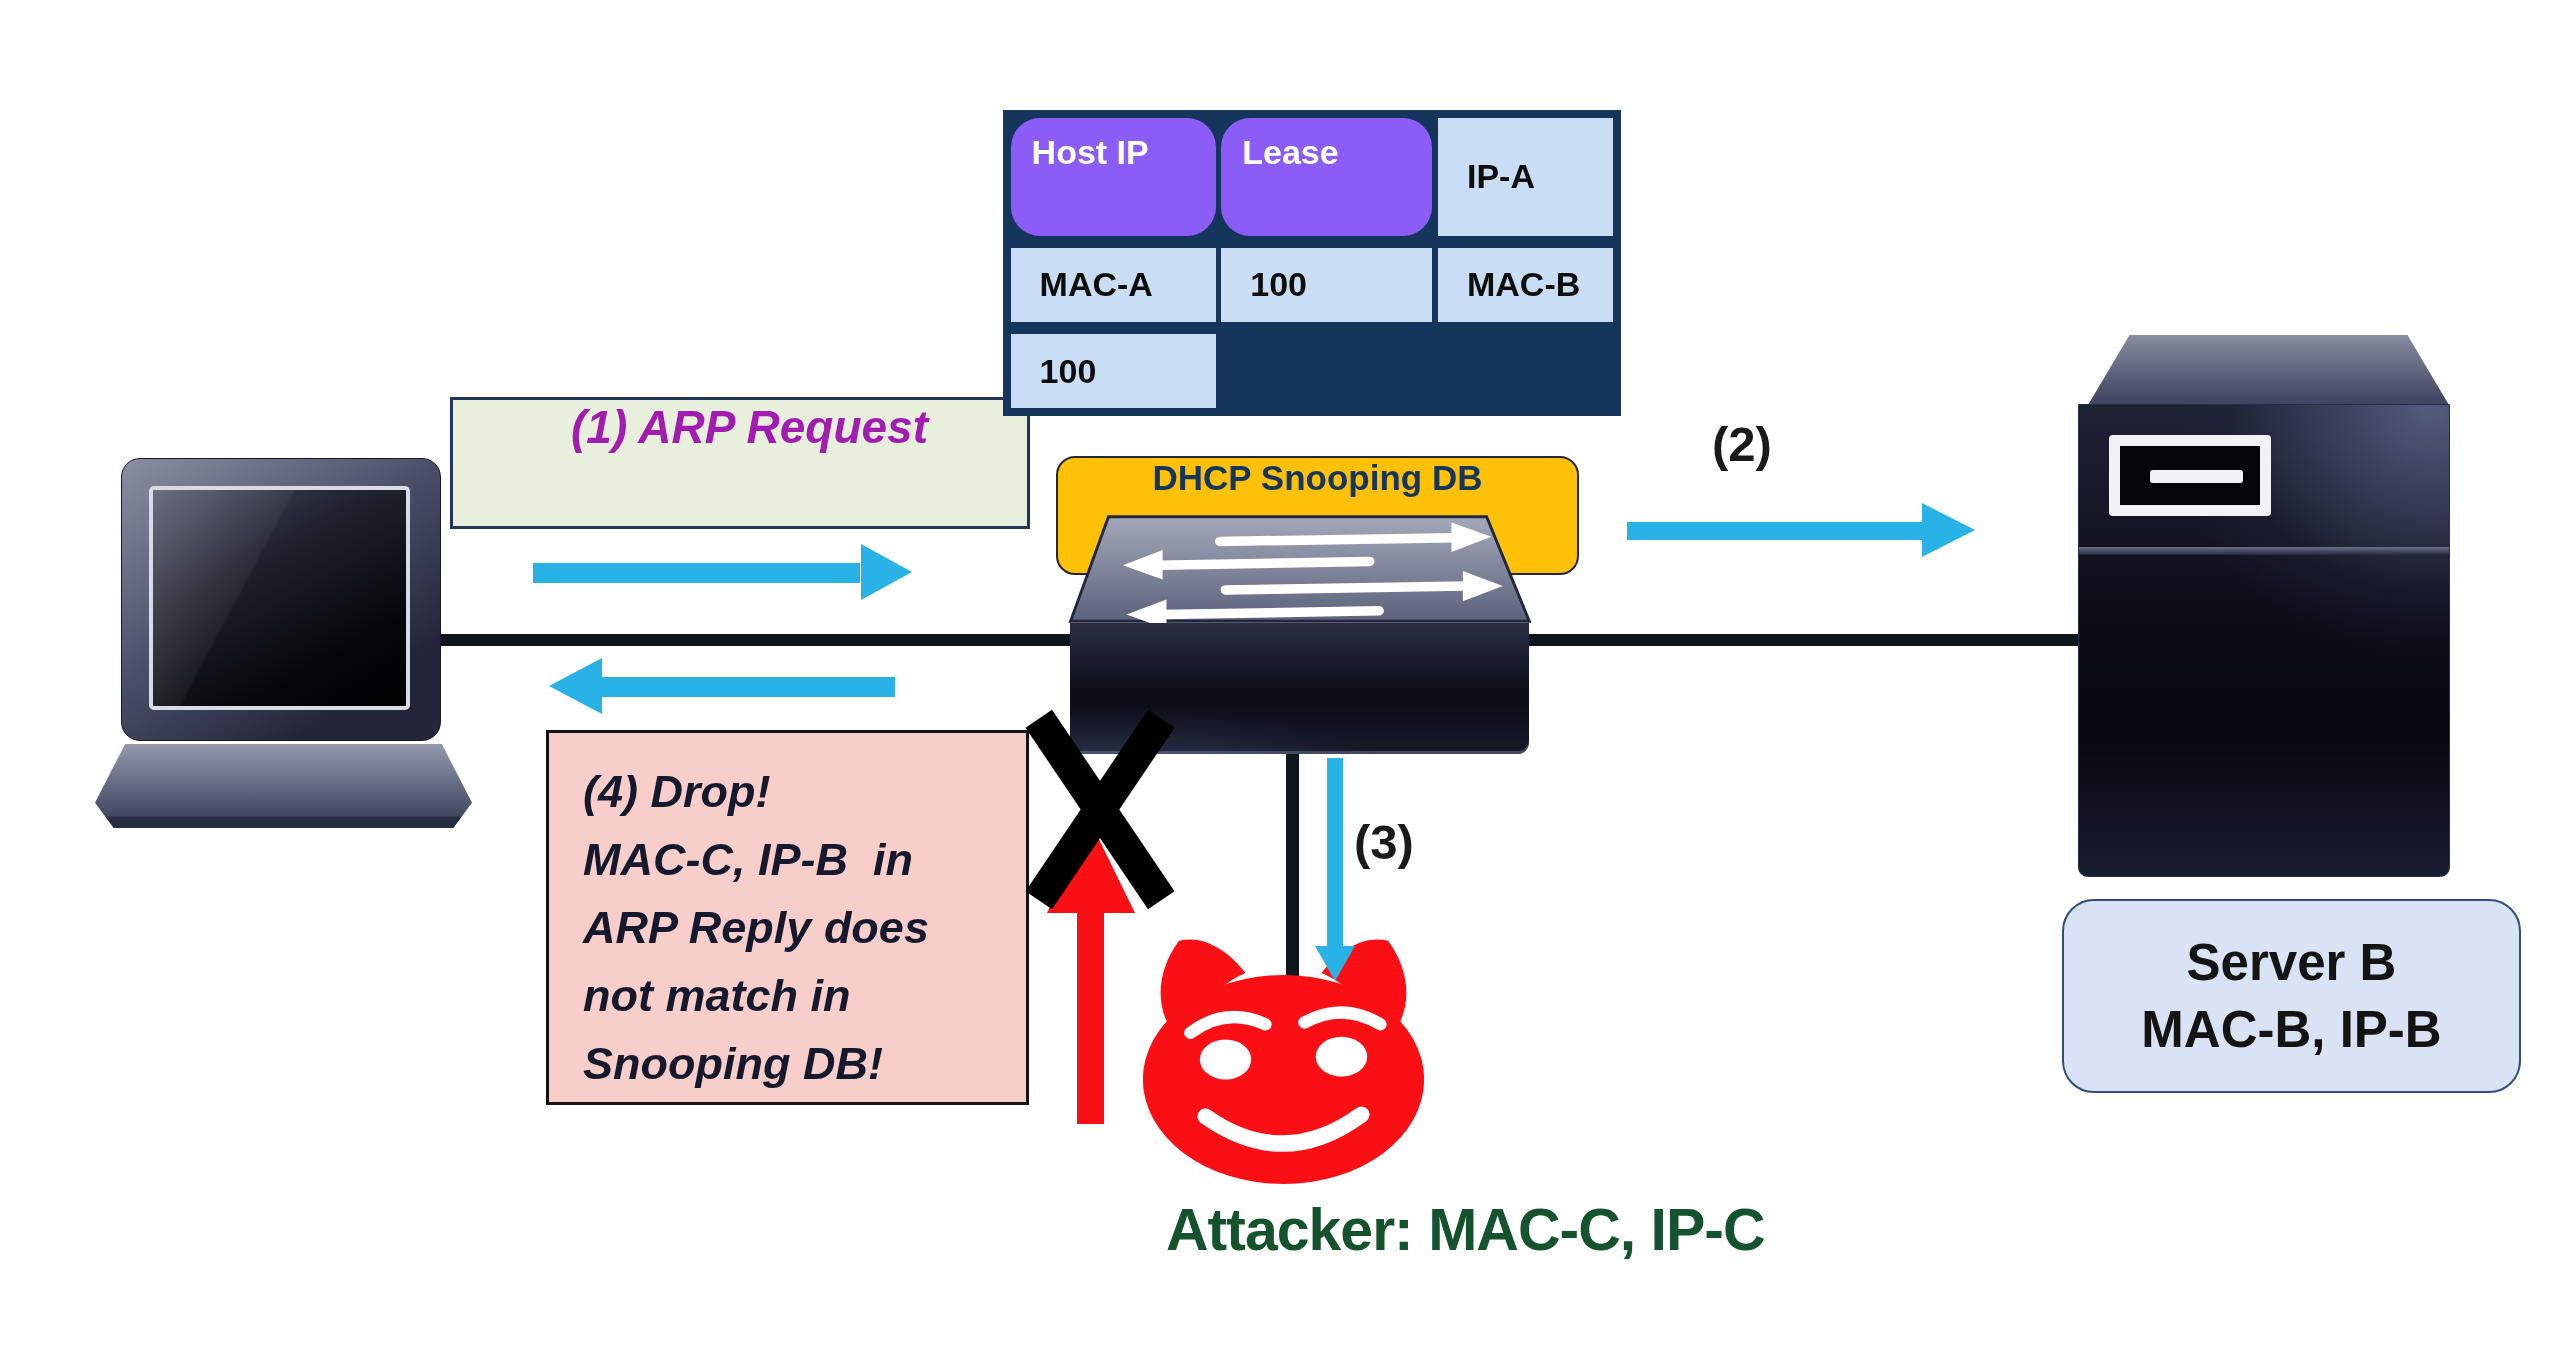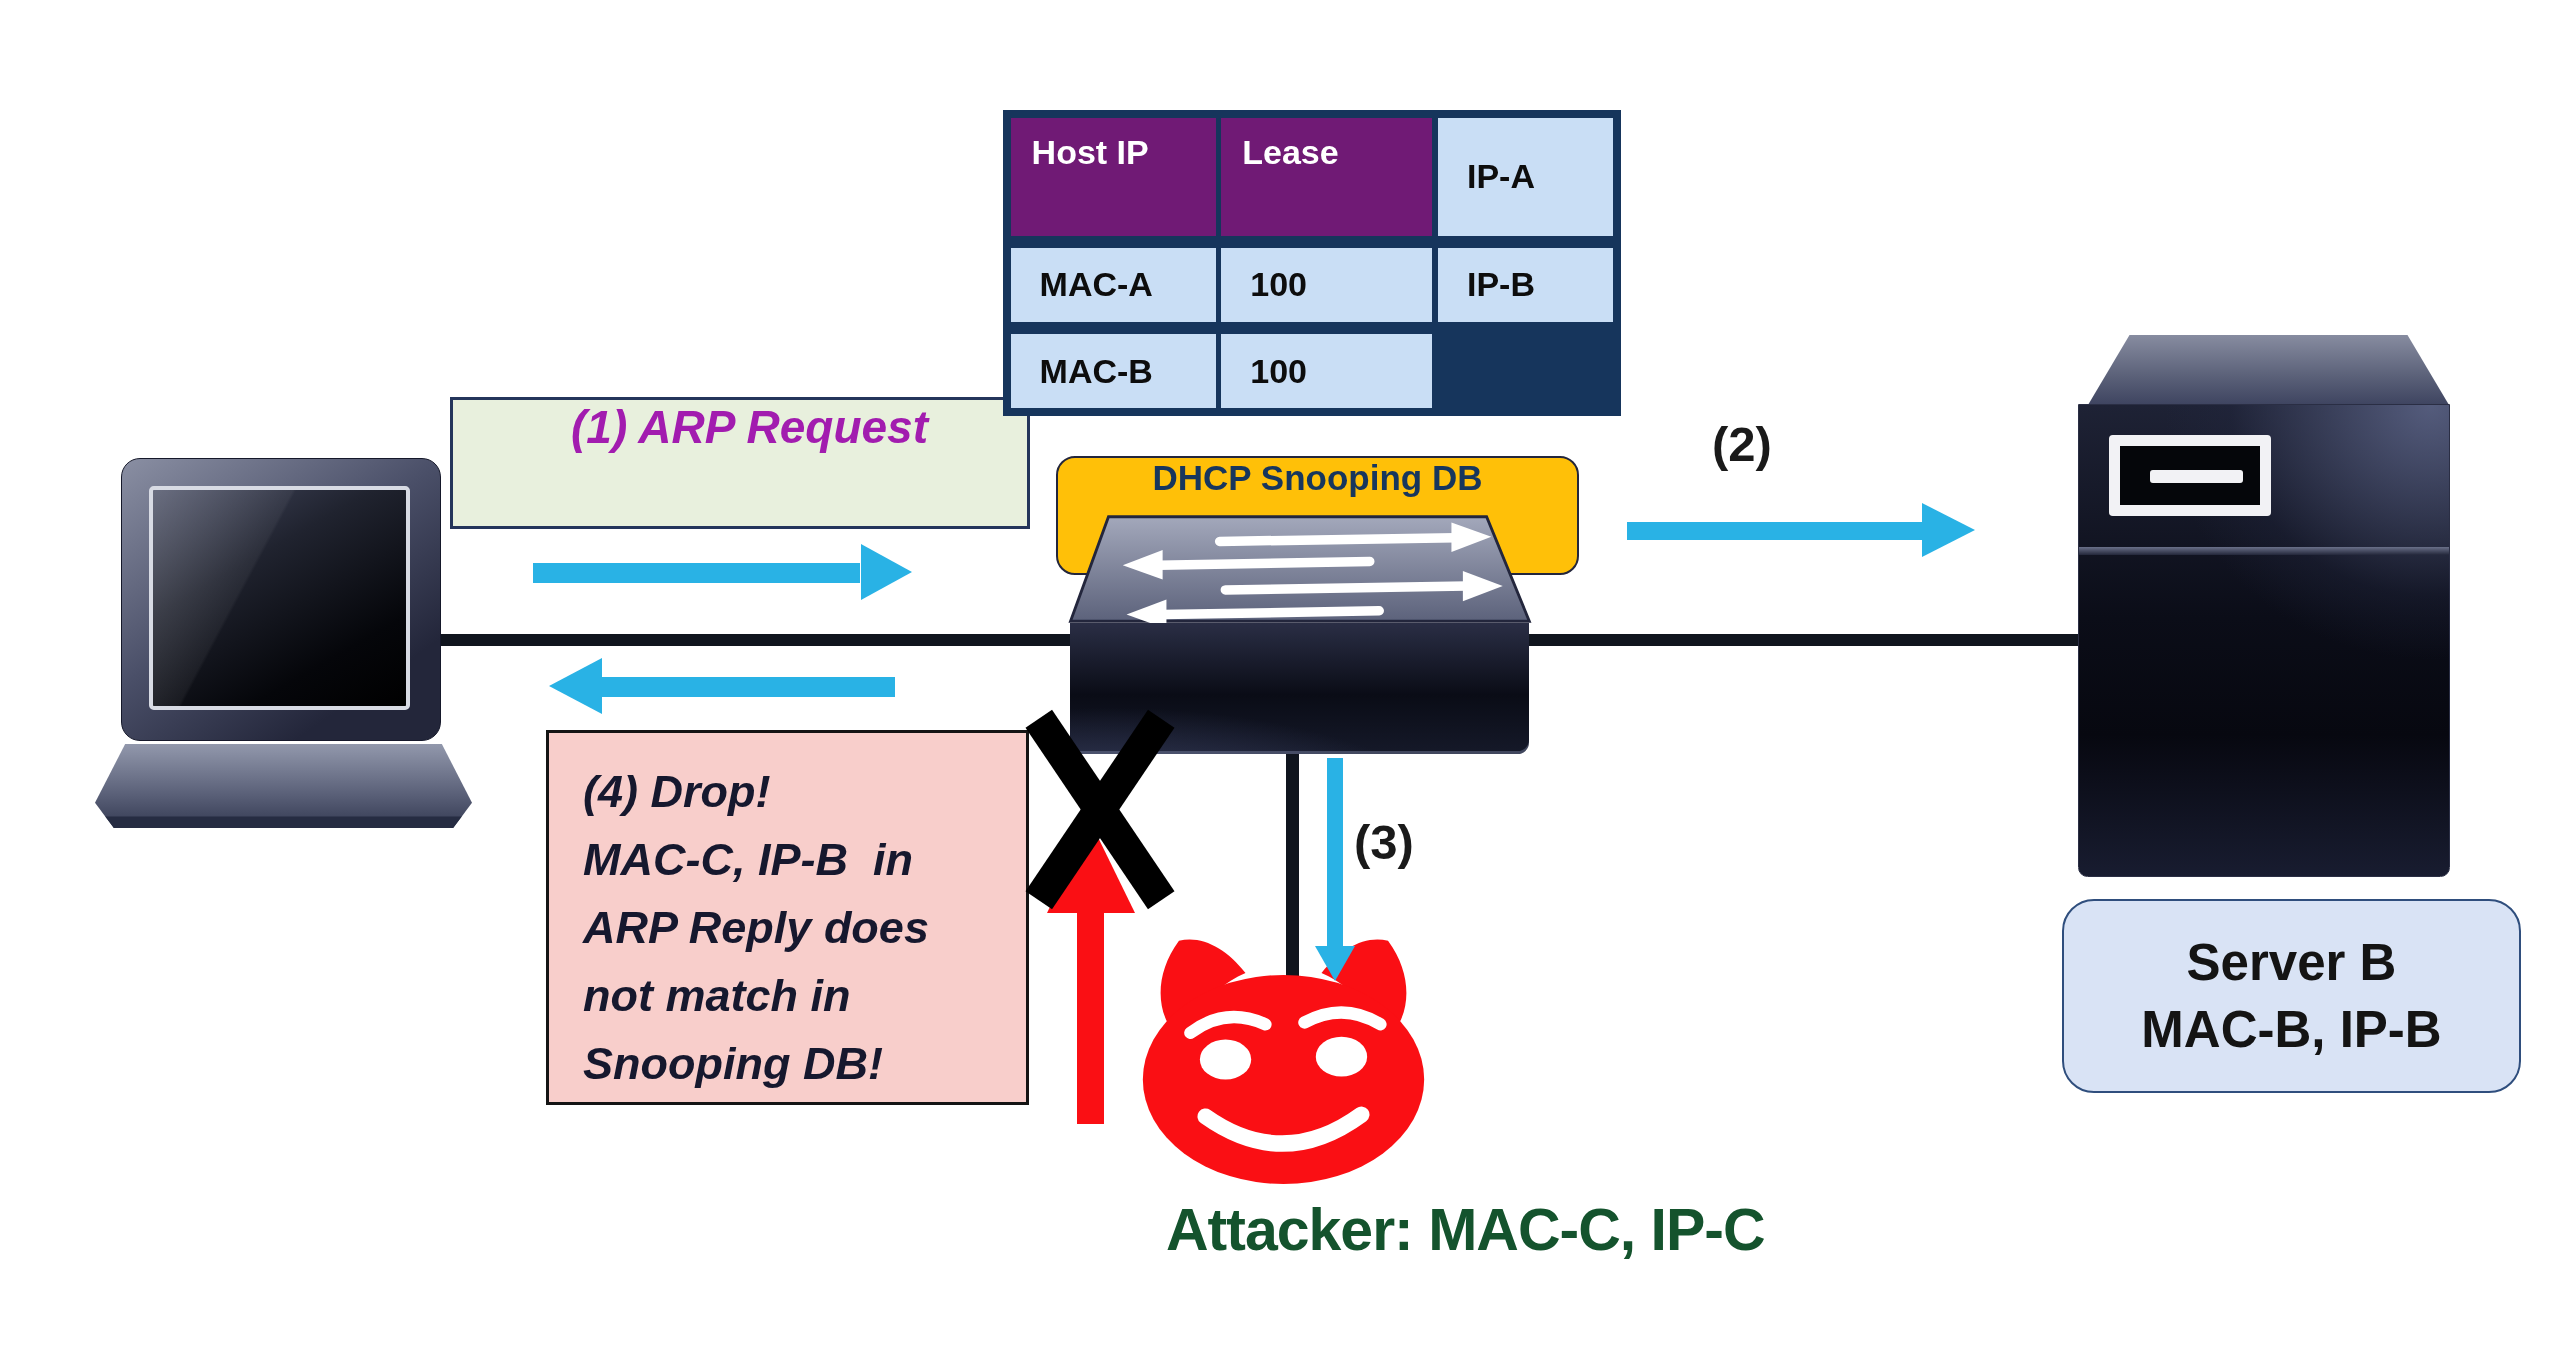--- a/index.html
+++ b/index.html
@@ -58,22 +58,22 @@
 
   
   .step-num{font-weight:bold;font-size:49px;color:#1A1A1A;z-index:2;}
   .label2{left:1712px;top:416px;}
   .label3{left:1354px;top:814px;z-index:5;}
 
   
   .bind-table{left:1003px;top:110px;width:618px;height:306px;z-index:3;display:grid;
     grid-template-columns:205px 211px 175px;grid-template-rows:118px 74px 74px;
     gap:12.4px 5.7px;background:#16355C;padding:7.6px;box-sizing:border-box;}
-  .th{background:#701a75;color:#ffffff;font-weight:bold;font-size:34px;line-height:42px;
-    padding:13.3px 0 0 21px;white-space:pre-line;}
+  .th{background:#8b5cf6;color:#ffffff;font-weight:bold;font-size:34px;line-height:42px;
+    padding:13.3px 0 0 21px;white-space:pre-line;border-radius:29px;}
   .td{background:#C9DEF5;color:#0D0D0D;font-weight:bold;font-size:34px;
     display:flex;align-items:center;padding-left:29px;}
 
   
   .dhcp-tag{left:1056px;top:416px;width:519px;height:115px;background:#FFC008;border:2.9px solid #23263C;
     border-radius:19px;z-index:2;display:flex;align-items:flex-start;justify-content:center;
     font-weight:bold;font-size:35px;color:#17365D;margin-top:40px;}
 
   
   .switch-top{left:1056px;top:512px;width:485px;height:114px;z-index:3;}
@@ -148,21 +148,20 @@
     <div class="pink-line">not match in</div>
     <div class="pink-line">Snooping DB!</div>
   </div>
 
   <div class="abs bind-table">
     <div class="th">Host IP</div>
     <div class="th">Lease</div>
     <div class="td">IP-A</div>
     <div class="td">MAC-A</div>
     <div class="td">100</div>
-    <div class="td">IP-B</div>
     <div class="td">MAC-B</div>
     <div class="td">100</div>
   </div>
 
   <div class="abs dhcp-tag">
     <span>DHCP Snooping DB</span>
   </div>
 
   <svg class="abs switch-top" viewBox="0 0 510 120">
     <defs>

